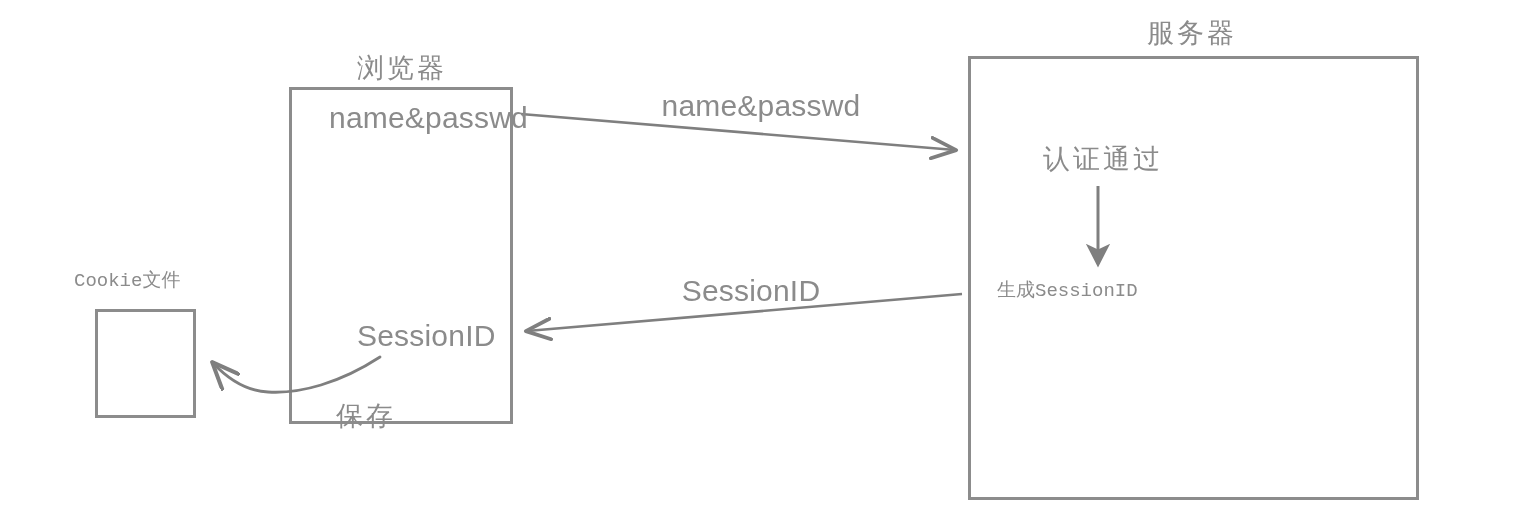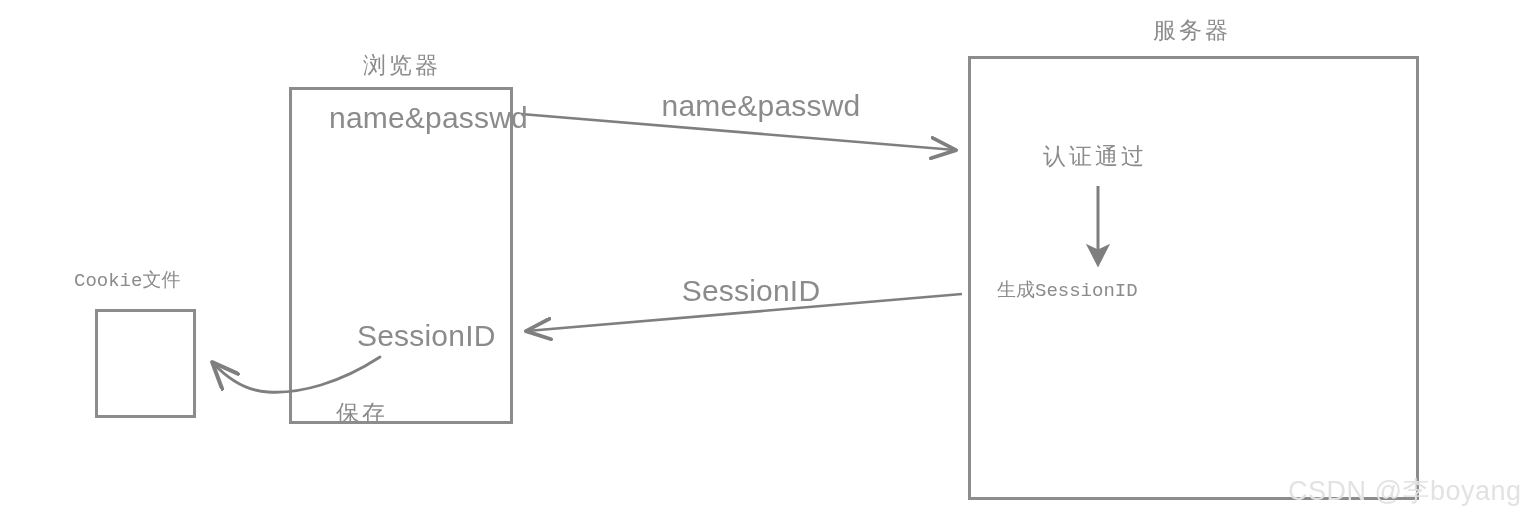--- a/index.html
+++ b/index.html
@@ -31,21 +31,21 @@
     line-height: 1;
   }
   .lbl-latin {
     font-family: "Liberation Sans", sans-serif;
     font-size: 30px;
     letter-spacing: 0.2px;
     margin-left: 26px;
   }
   .lbl-cjk {
     font-family: "DejaVu Serif", "Liberation Serif", serif;
-    font-size: 23px;
+    font-size: 27px;
     letter-spacing: 3px;
   }
   .lbl-mixed {
     font-family: Liberation Mono, monospace;
     font-size: 19px;
   }
   .center-x {
     transform: translateX(-50%);
   }
   .watermark {
@@ -102,15 +102,14 @@
   <div class="lbl lbl-cjk" style="left:336px; top:382px;margin-top:20px;">保存</div>
 
   <div class="lbl lbl-mixed" style="left:997px; top:282px;">生成SessionID</div>
 
   <div class="lbl lbl-cjk" style="left:1043px; top:145px;">认证通过</div>
 
   <div class="lbl lbl-latin center-x" style="left:735px; top:91px;">name&amp;passwd</div>
 
   <div class="lbl lbl-latin center-x" style="left:725px; top:276px;">SessionID</div>
 
-  <div class="watermark">CSDN @李boyang</div>
 
 </div>
 
 </body></html>

